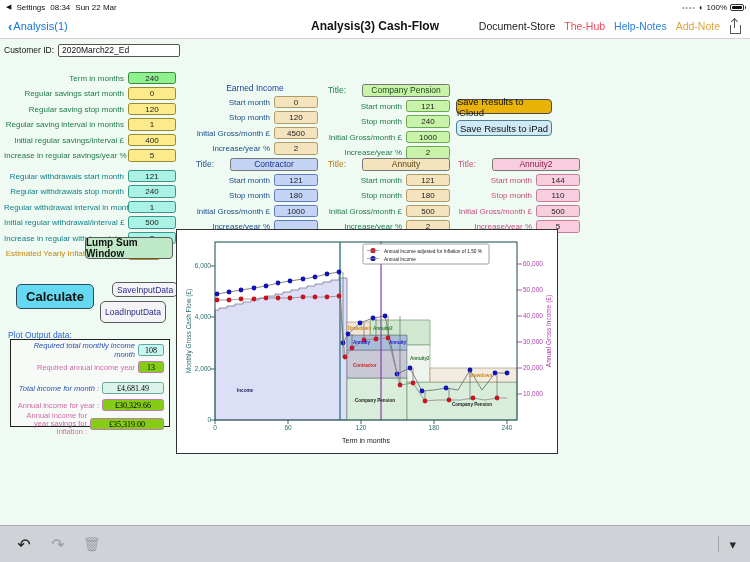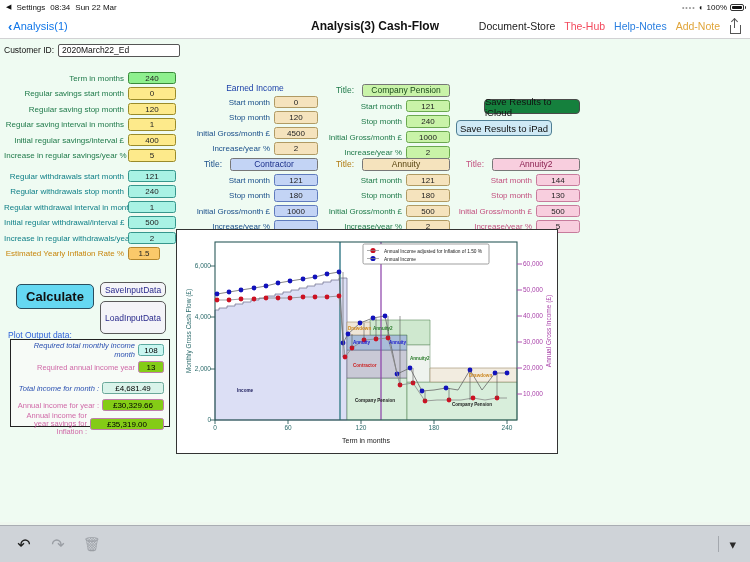--- a/index.html
+++ b/index.html
@@ -68,43 +68,43 @@
   .f-orange{background:#fac96a;border-color:#b4862c;}
   .f-blue{background:#c3d4f5;border-color:#5f7bbd;}
   .f-tan{background:#f5e3bd;border-color:#b09a63;}
   .f-lgreen{background:#c9f3a8;border-color:#6aa84f;}
   .f-pink{background:#f8cede;border-color:#c77b9c;}
   .gap{height:5px;}
   
   .btn{border:1px solid #5a5a5a;border-radius:4px;font-size:9px;display:flex;align-items:center;justify-content:center;cursor:pointer;color:#111;}
   .lumpsum{position:absolute;left:85px;top:198px;width:88px;height:22px;background:#bfe8c6;font-size:10px;font-weight:600;}
   .calcbtn{position:absolute;left:16px;top:245px;width:78px;height:25px;background:#65d8f2;border:1.5px solid #2a4d5e;border-radius:5px;font-size:13px;font-weight:600;color:#111;display:flex;align-items:center;justify-content:center;cursor:pointer;}
-  .savein{position:absolute;left:100px;top:243px;width:66px;height:15px;background:#f4f4f8;font-size:8.5px;color:#2a2a8c;border-radius:5px;}
-  .loadin{position:absolute;left:100px;top:262px;width:66px;height:33px;background:#f4f4f8;font-size:8.5px;color:#2a2a8c;border-radius:5px;}
+  .savein{position:absolute;left:112px;top:243px;width:66px;height:15px;background:#f4f4f8;font-size:8.5px;color:#2a2a8c;border-radius:5px;}
+  .loadin{position:absolute;left:100px;top:262px;width:66px;height:22px;background:#f4f4f8;font-size:8.5px;color:#2a2a8c;border-radius:5px;}
   
   .plotlbl{position:absolute;left:8px;top:291px;font-size:8.5px;color:#2b5fd9;}
   .outbox{position:absolute;left:10px;top:300px;width:160px;height:88px;border:1.5px solid #222;background:#f7fbf7;}
   .orow{display:flex;align-items:center;height:14px;margin-top:3px;}
   .olbl{font-size:7.5px;text-align:right;padding-right:3px;flex:1;}
   .ol-blue{color:#2a4fb0;font-style:italic;}
   .ol-pink{color:#d06aa8;}
-  .ofld{height:12px;border:1px solid #7a7a9a;border-radius:2.5px;font-size:8px;display:flex;align-items:center;justify-content:center;margin-right:5px;}
+  .ofld{height:12px;border:1px solid #7a7a9a;border-radius:2.5px;font-size:8px;display:flex;align-items:center;justify-content:center;margin-right:5px;font-family:Liberation Serif, serif;}
   .o-cyan{background:#c9f6f0;border-color:#5aa9a0;}
   .o-pink{background:#84cc16;border-color:#c07cae;}
   .o-mint{background:#d9f3ea;border-color:#6aa89a;}
   .sep{height:4px;}
   
   .block{position:absolute;}
   .blk-hdr{font-size:8.5px;text-align:center;margin-bottom:2px;}
   .title-row{display:flex;align-items:center;height:14px;margin-bottom:2px;}
-  .title-lbl{font-size:8.5px;padding-right:8px;}
+  .title-lbl{font-size:8.5px;padding-right:16px;}
   .title-fld{height:13px;border:1px solid #777;border-radius:2.5px;font-size:8.5px;display:flex;align-items:center;justify-content:center;cursor:text;}
   
   .savebtn{position:absolute;border:1px solid #4a4a4a;border-radius:4px;font-size:9.5px;display:flex;align-items:center;justify-content:center;cursor:pointer;color:#111;}
-  .sb-icloud{left:456px;top:60px;width:96px;height:15px;background:#15803d;margin-left:28px;}
+  .sb-icloud{left:456px;top:60px;width:96px;height:15px;background:#eab308;}
   .sb-ipad{left:456px;top:81px;width:96px;height:16px;background:#cfe9f5;border-color:#4f7e93;}
   
   .chartbox{position:absolute;left:176px;top:190px;width:382px;height:225px;background:#fff;border:1.5px solid #333;}
   .chartsvg{display:block;}
   
   .bottombar{
     position:absolute;bottom:0;left:0;width:750px;height:37px;
     background:#cfd3d8;border-top:1px solid #a9adb3;display:flex;align-items:center;padding:0 14px;
   }
   .tb-ico{width:20px;height:20px;margin-right:14px;display:flex;align-items:center;justify-content:center;font-size:16px;cursor:pointer;}
@@ -207,20 +207,21 @@
     <div class="row">
       <span class="lbl lbl-teal" style="width:124px">Increase in regular withdrawals/year %</span>
       <span class="fld f-cyan" style="width:48px">2</span>
     </div>
     <div class="row">
       <span class="lbl lbl-orange" style="width:124px">Estimated Yearly Inflation Rate  %</span>
       <span class="fld f-orange" style="width:32px">1.5</span>
     </div>
   </div>
 
+  <div class="btn lumpsum">Lump Sum Window</div>
   <div class="calcbtn">Calculate</div>
   <div class="btn savein">SaveInputData</div>
   <div class="btn loadin">LoadInputData</div>
 
   <div class="plotlbl">Plot Output data:</div>
   <div class="outbox">
     <div class="orow">
       <span class="olbl ol-blue">Required total monthly income month</span>
       <span class="ofld o-cyan" style="width:26px">108</span>
     </div>
@@ -336,21 +337,21 @@
     <div class="title-row">
       <span class="title-lbl" style="width:40px;text-align:right;color:#c2507f">Title:</span>
       <span class="title-fld f-pink" style="width:88px;color:#8a2050">Annuity2</span>
     </div>
     <div class="row">
       <span class="lbl" style="width:84px;color:#c2507f">Start month</span>
       <span class="fld f-pink" style="width:44px">144</span>
     </div>
     <div class="row">
       <span class="lbl" style="width:84px;color:#c2507f">Stop month</span>
-      <span class="fld f-pink" style="width:44px">130</span>
+      <span class="fld f-pink" style="width:44px">110</span>
     </div>
     <div class="row">
       <span class="lbl" style="width:84px;color:#c2507f">Initial Gross/month        £</span>
       <span class="fld f-pink" style="width:44px">500</span>
     </div>
     <div class="row">
       <span class="lbl" style="width:84px;color:#c2507f">Increase/year  %</span>
       <span class="fld f-pink" style="width:44px">5</span>
     </div>
   </div>

